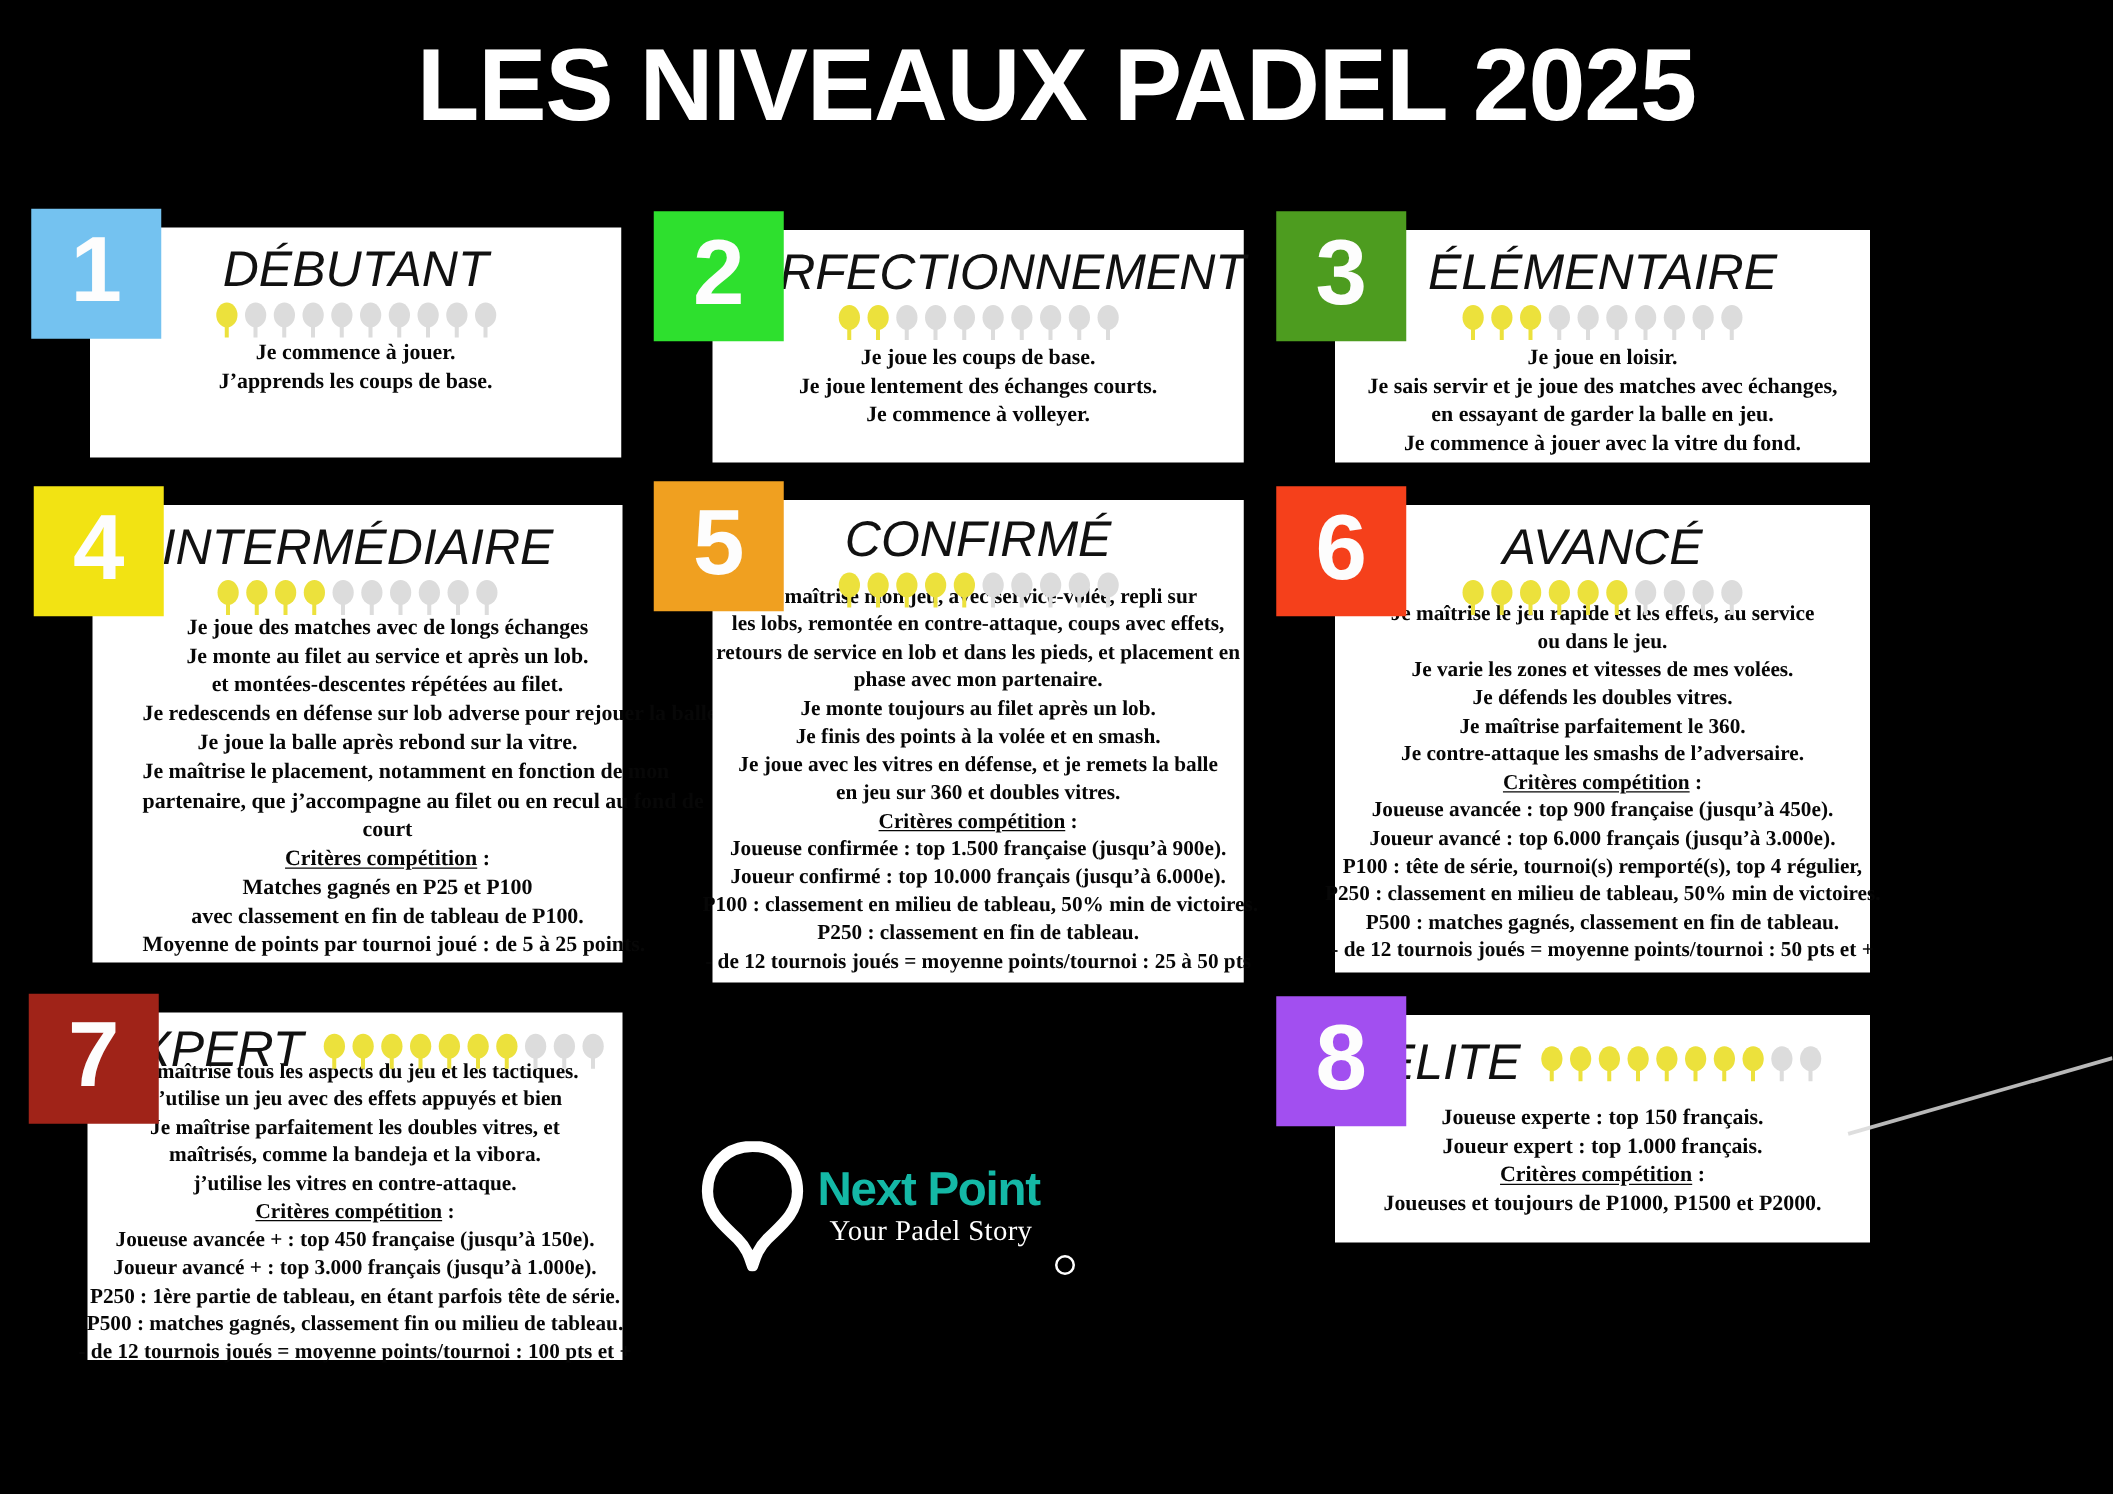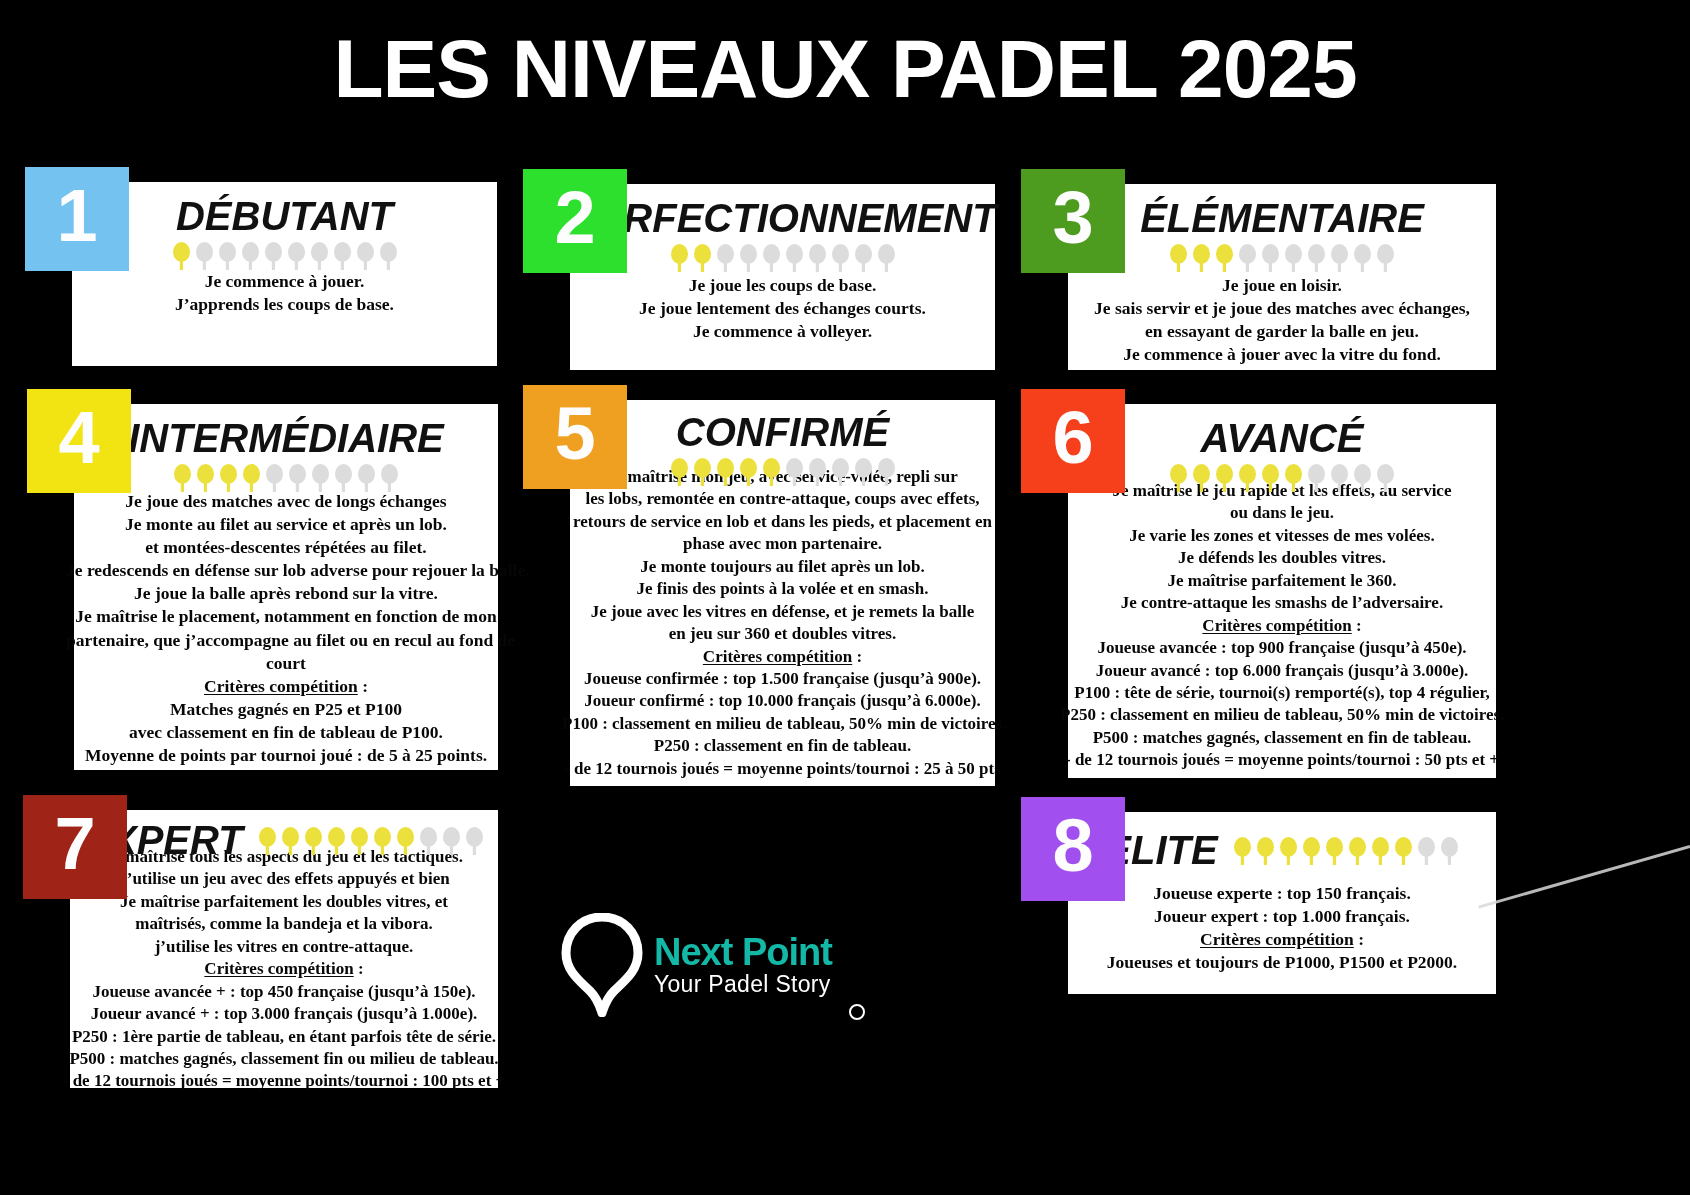--- a/index.html
+++ b/index.html
@@ -48,21 +48,21 @@
     left: 0; right: 0; top: 12px;
     text-align: center;
     z-index: 3;
   }
   .head.inline {
     display: flex; align-items: center; justify-content: center; gap: 14px;
     white-space: nowrap;
   }
   .lvl-title {
     font-family: "Liberation Sans", sans-serif;
-    font-weight: bold;
+    font-weight: normal;
     font-style: italic;
     font-size: 40px;
     color: #111;
     white-space: nowrap;
     letter-spacing: 0px;
   }
   .rackets {
     display: flex; justify-content: center; align-items: flex-start;
     gap: 2px; margin-top: 2px; white-space: nowrap;
   }
@@ -89,21 +89,21 @@
   #card-3 { left: 1068px;top: 184px; width: 428px; height: 186px; }
   #card-4 { left: 74px;  top: 404px; width: 424px; height: 366px; }
   #card-5 { left: 570px; top: 400px; width: 425px; height: 386px; }
   #card-6 { left: 1068px;top: 404px; width: 428px; height: 374px; }
   #card-7 { left: 70px;  top: 810px; width: 428px; height: 278px; }
   #card-8 { left: 1068px;top: 812px; width: 428px; height: 182px; }
 
   #card-1 .body { top: 88px; }
   #card-2 .body { top: 90px; }
   #card-3 .body { top: 90px; }
-  #card-4 .body { top: 86px; }
+  #card-4 .body { top: 86px; margin-left: 48px; }
   #card-5 .body { top: 66px; }
   #card-6 .body { top: 76px; }
   #card-7 .body { top: 36px; }
   #card-8 .body { top: 70px; }
 
   #card-5 .head { top: 10px; }
   #card-5 .lvl-title { font-size: 40px; }
   #card-7 .head { top: 8px; }
   #card-8 .head { top: 16px; }
   #card-7 .lvl-title, #card-8 .lvl-title { font-size: 40px; }
@@ -118,22 +118,22 @@
     display: flex; align-items: center; gap: 10px;
   }
   .logo-mark { width: 84px; height: 104px; flex: 0 0 auto; }
   .logo-text { display: flex; flex-direction: column; }
   .logo-name {
     font-family: "Liberation Sans", sans-serif;
     font-size: 38px; font-weight: bold; color: #14b8a6; line-height: 1.02;
     letter-spacing: -1px;
   }
   .logo-tag {
-    font-family: Liberation Sans, sans-serif;
-    font-size: 23px; color: #fff; line-height: 1.1; 
+    font-family: Liberation Serif, serif;
+    font-size: 23px; color: #fff; line-height: 1.1; text-align: right;
     letter-spacing: 0.3px; padding-right: 6px;
   }
   .logo-ball {
     width: 16px; height: 16px; border-radius: 50%;
     border: 2px solid #fff; display:inline-block;
     align-self: flex-end; margin-bottom: 10px; margin-left: 2px;
   }
   .corner-streak {
     position: absolute; right: 0; bottom: 88px;
     width: 220px; height: 3px; background: #d8d8d8;

